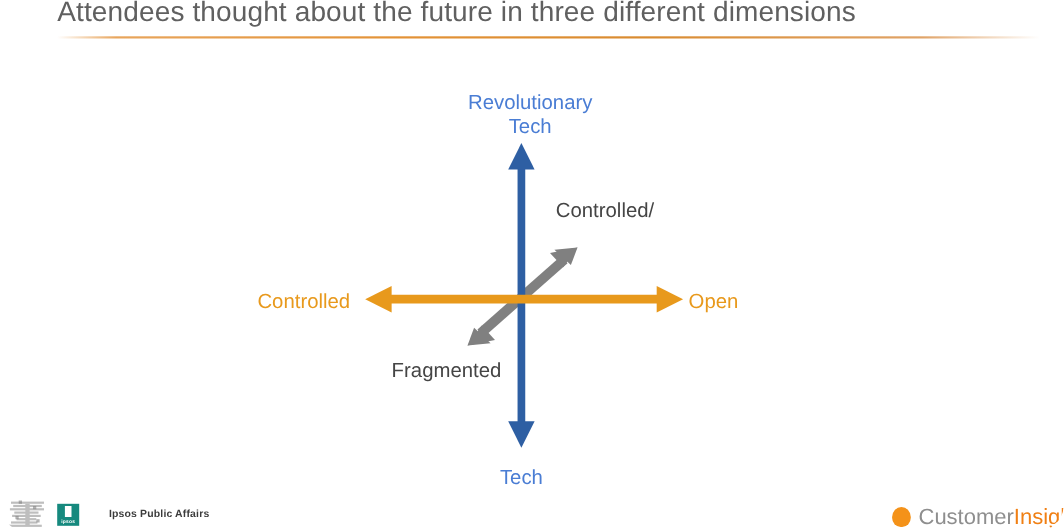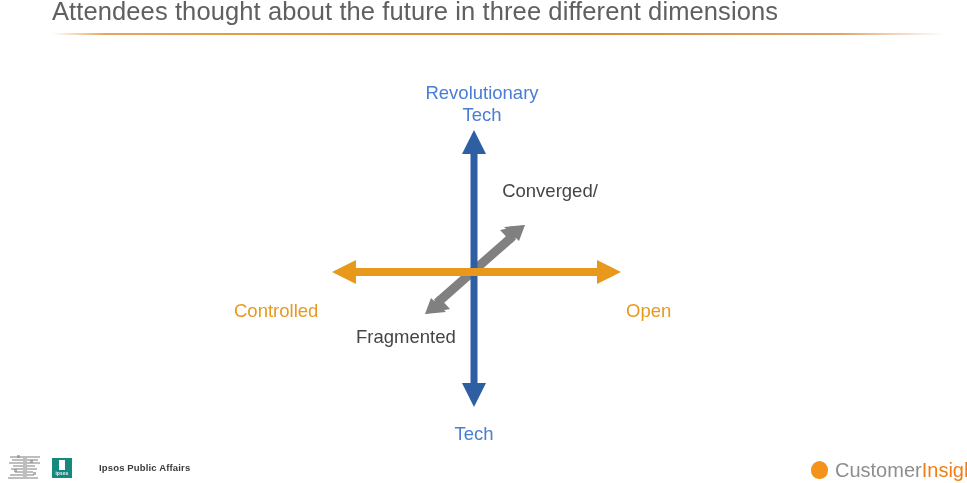--- a/index.html
+++ b/index.html
@@ -9,20 +9,21 @@
   }
   body {
     font-family: "Liberation Sans", sans-serif;
   }
   #slide {
     position: relative;
     width: 967px;
     height: 483px;
     background: #ffffff;
     overflow: hidden;
+    border-radius: 24px;
   }
 
   
   #slide-title {
     position: absolute;
     left: 52px;
     top: -4px;
     width: 890px;
     font-size: 25.5px;
     font-weight: 400;
@@ -67,21 +68,20 @@
   .blue-label {
     color: #4A7DD4;
     font-size: 18.5px;
     line-height: 22px;
     text-align: center;
   }
   .orange-label {
     color: #E8991C;
     font-size: 18.5px;
     line-height: 22px;
-    margin-top: 37px;
   }
   .gray-label {
     color: #454545;
     font-size: 18.5px;
     line-height: 22px;
     text-align: center;
   }
 
   #label-revolutionary {
     left: 394px;
@@ -227,21 +227,21 @@
 
   <div class="axis-label blue-label" id="label-evolutionary">
     <div>Tech</div>
   </div>
 
   <div class="axis-label orange-label" id="label-controlled">Controlled</div>
 
   <div class="axis-label orange-label" id="label-open">Open</div>
 
   <div class="axis-label gray-label" id="label-converged">
-    <div>Converged/</div>
+    <div>Controlled/</div>
   </div>
 
   <div class="axis-label gray-label" id="label-fragmented">Fragmented</div>
 
   <div id="footer-left">
     <svg id="ipsos-watermark" viewBox="0 0 42 29">
       <g fill="#9a9a9a" opacity="0.75">
         <rect x="4" y="3" width="30" height="2"></rect>
         <rect x="6" y="6" width="26" height="2"></rect>
         <rect x="3" y="9" width="31" height="2"></rect>

